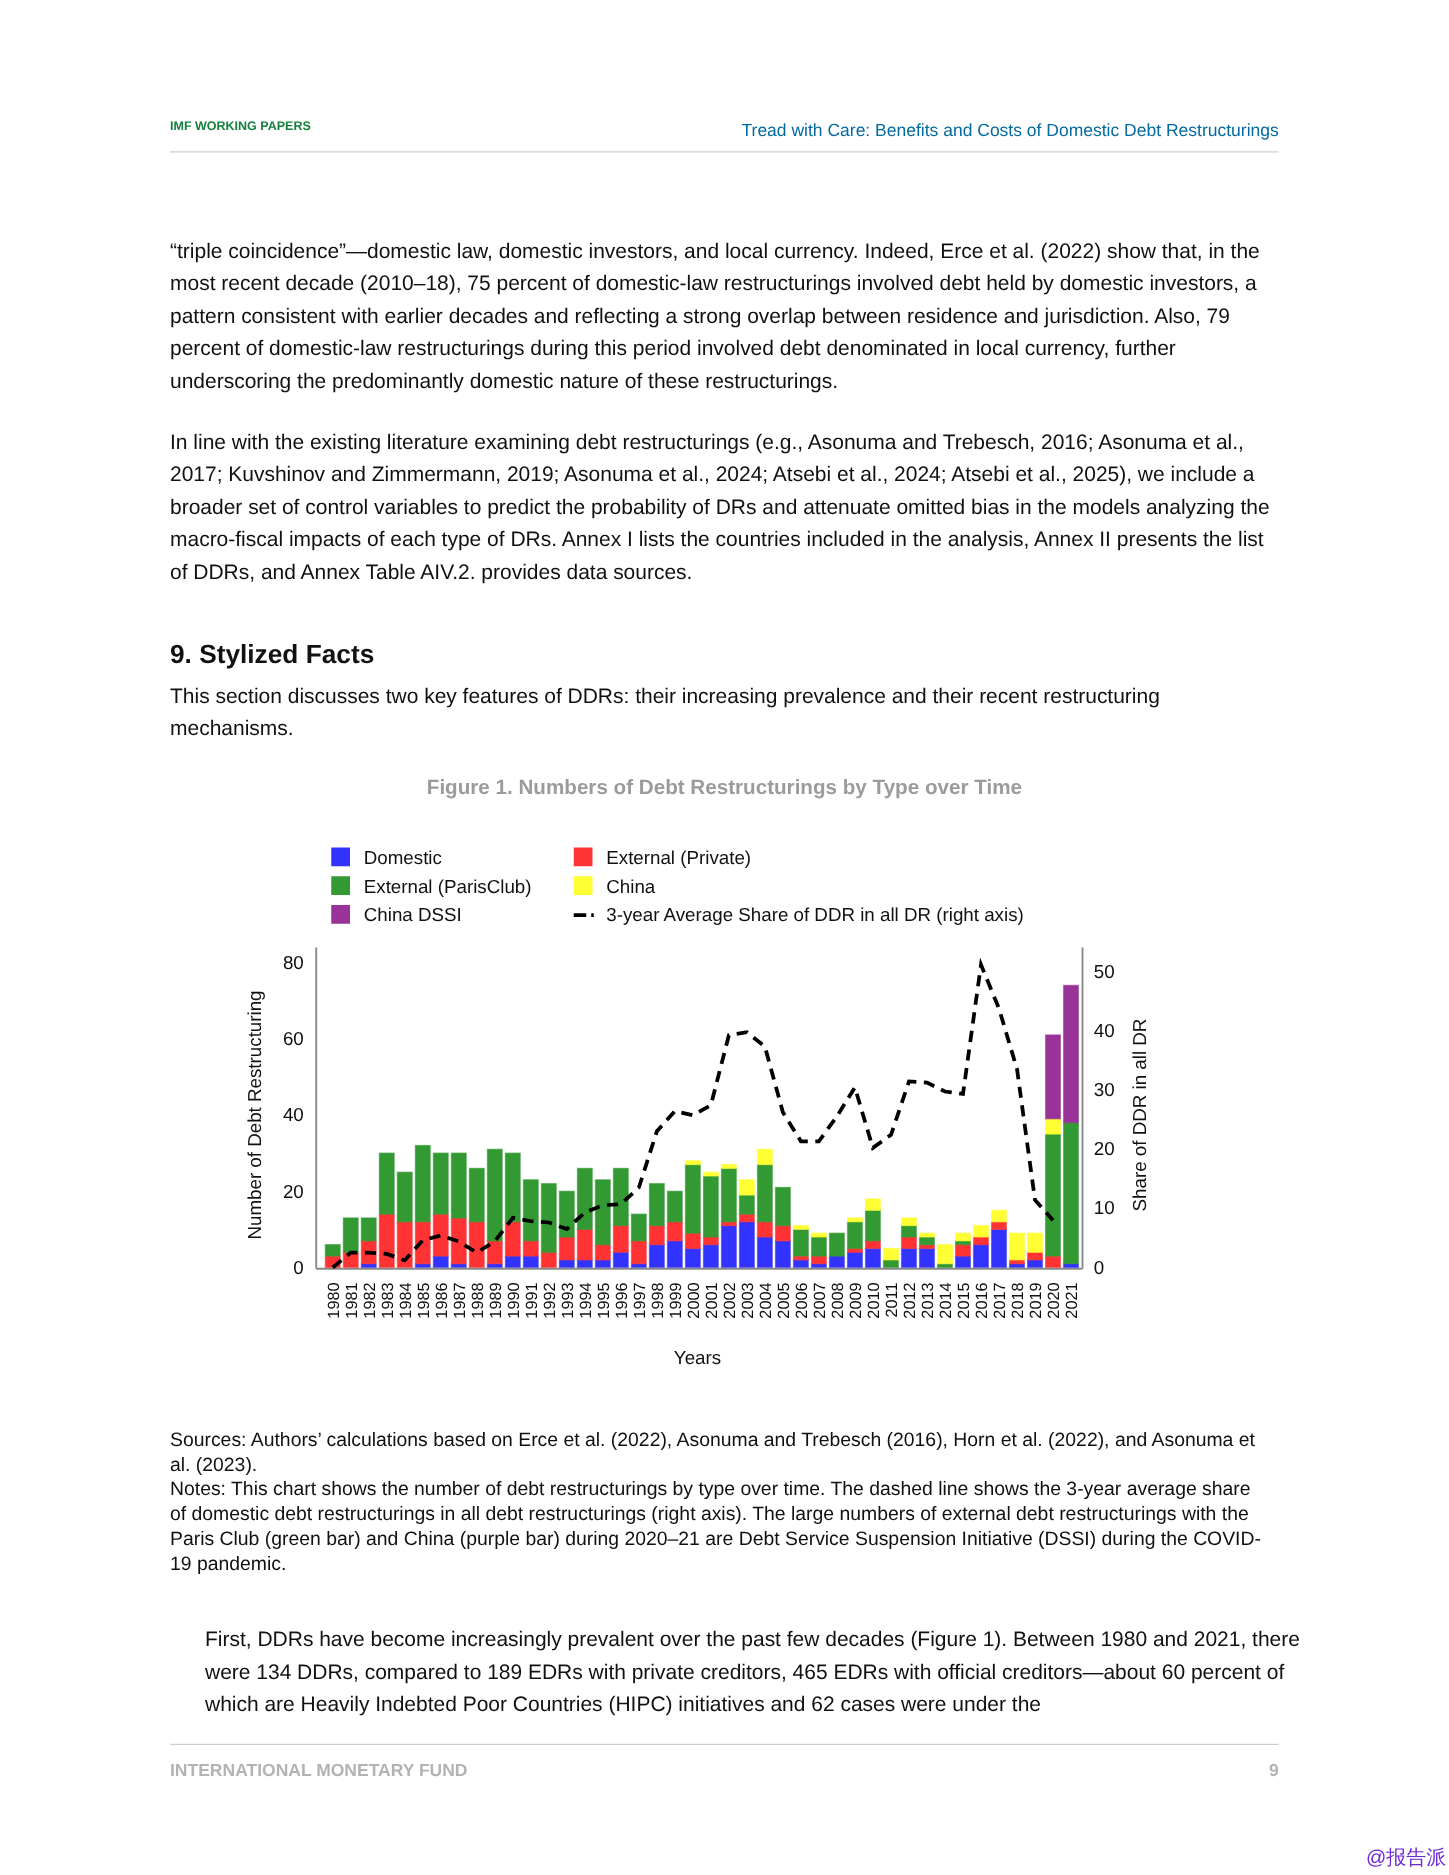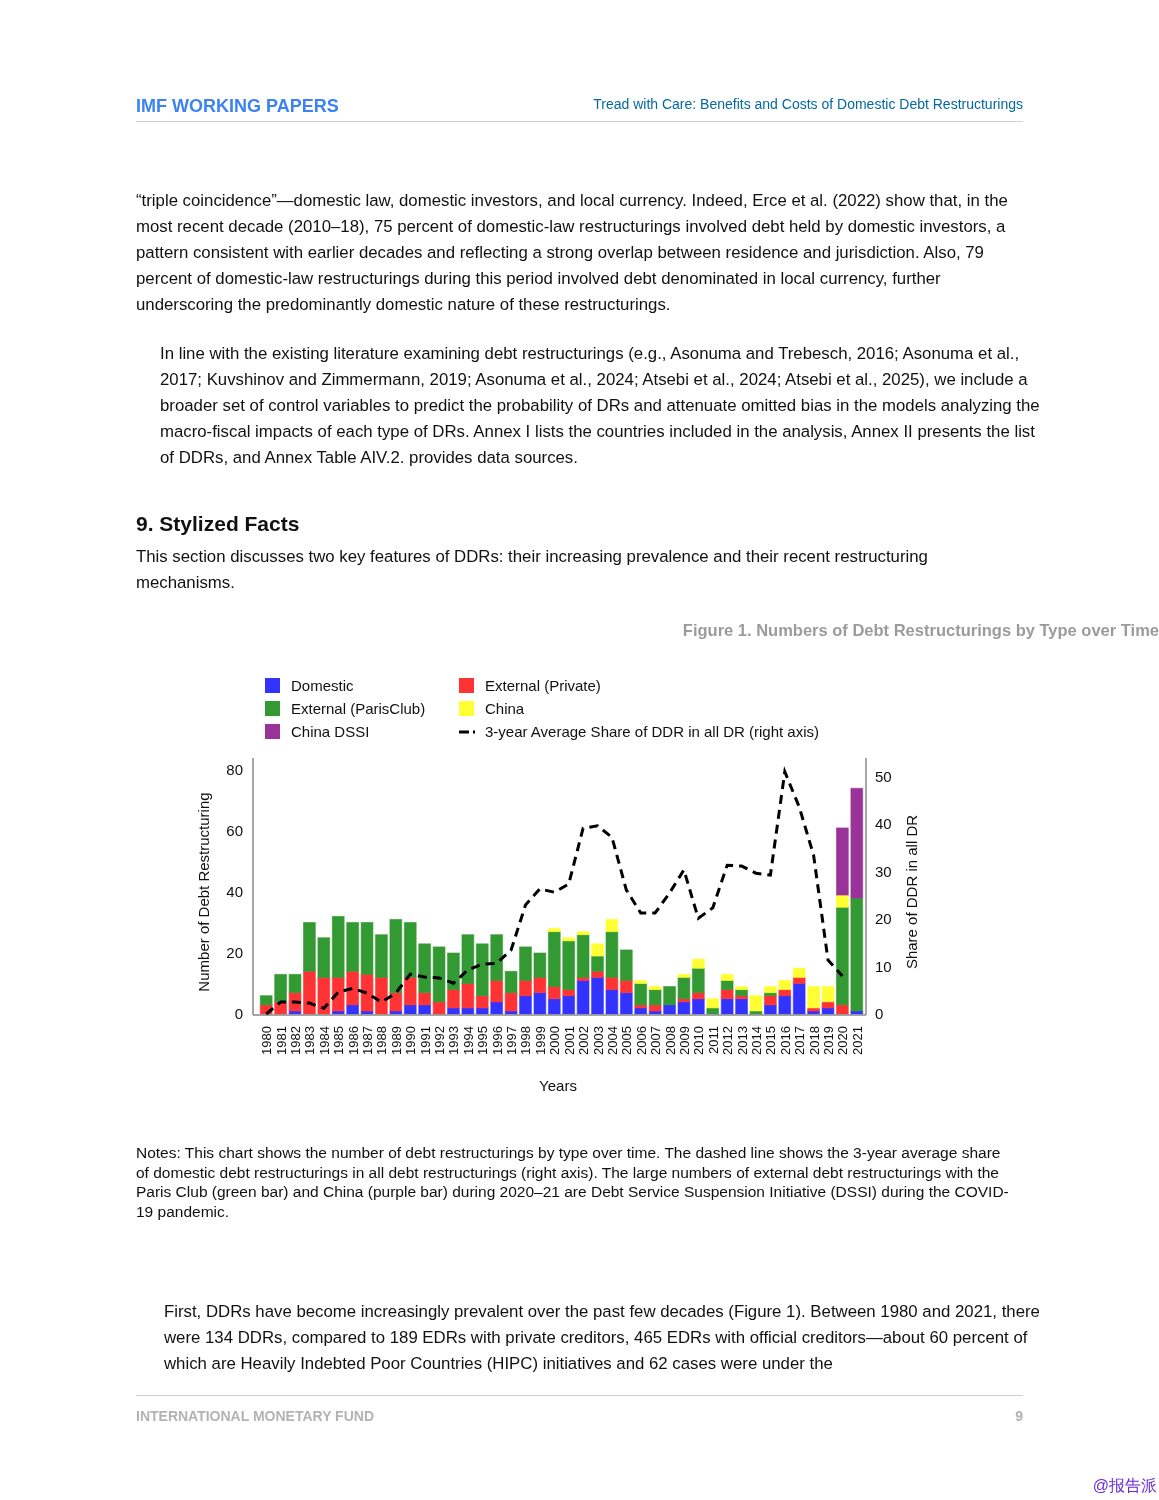--- a/index.html
+++ b/index.html
@@ -1,25 +1,25 @@
 <!DOCTYPE html>
 <html><head>
 <meta charset="utf-8">
 <style>
   * { box-sizing: border-box; margin: 0; padding: 0; }
   body { width: 1159px; height: 1500px; background: #ffffff; font-family: "Liberation Sans", sans-serif; color: #111; position: relative; overflow: hidden; }
   .header { position: absolute; left: 136px; top: 95px; width: 887px; height: 27px; border-bottom: 1px solid #cfcfcf; }
-  .header .left { position: absolute; left: 0; top: 1px; font-size: 18px; font-weight: bold; color: #3b82f6; }
+  .header .left { position: absolute; left: 0; top: 1px; font-size: 10px; font-weight: bold; color: #15803d; }
   .header .right { position: absolute; right: 0; top: 1px; font-size: 14px; color: #0369a1; }
   .para { position: absolute; left: 136px; width: 890px; font-size: 16.8px; line-height: 25.9px; color: #111; }
   #p1 { top: 188px; }
-  #p2 { top: 341px; margin-left: 24px; }
+  #p2 { top: 341px; }
   .section-title { position: absolute; left: 136px; top: 512px; font-size: 21px; font-weight: bold; }
   #p3 { top: 544px; }
-  .fig-title { position: absolute; left: 0; width: 1159px; text-align: right; top: 621px; font-size: 16.5px; font-weight: bold; color: #9b9b9b; }
+  .fig-title { position: absolute; left: 0; width: 1159px; text-align: center; top: 621px; font-size: 16.5px; font-weight: bold; color: #9b9b9b; }
   #chart { position: absolute; left: 0; top: 660px; }
   .notes { position: absolute; left: 136px; top: 1143px; width: 880px; font-size: 15.5px; line-height: 19.7px; color: #111; }
   #p4 { top: 1299px; margin-left: 28px; }
   .footer { position: absolute; left: 136px; top: 1395px; width: 887px; border-top: 1px solid #cfcfcf; }
   .footer .left { position: absolute; left: 0; top: 12px; font-size: 14px; font-weight: bold; color: #b3b3b3; text-align: center; }
   .footer .right { position: absolute; right: 0; top: 12px; font-size: 14px; font-weight: bold; color: #b3b3b3; }
   .watermark { position: absolute; right: 2px; top: 1476px; font-size: 16px; color: #6d28d9; }
   svg text { font-family: "Liberation Sans", sans-serif; fill: #111; }
 </style>
 </head>
@@ -242,20 +242,21 @@
       <text x="0" y="0" font-size="13" text-anchor="end" transform="translate(847.3928571428571,366) rotate(-90)">2020</text>
       <text x="0" y="0" font-size="13" text-anchor="end" transform="translate(861.797619047619,366) rotate(-90)">2021</text>
     </g>
   <path id="share-line" fill="none" stroke="#000" stroke-width="3" stroke-dasharray="9,6" d="M 266.2 354.0 L 280.6 342.1 L 295.0 342.1 L 309.4 343.1 L 323.8 348.3 L 338.2 332.2 L 352.6 328.4 L 367.0 333.1 L 381.4 342.1 L 395.8 333.1 L 410.3 314.2 L 424.7 317.0 L 439.1 318.0 L 453.5 323.2 L 467.9 309.9 L 482.3 304.2 L 496.7 303.3 L 511.1 290.0 L 525.5 245.0 L 539.9 228.9 L 554.3 232.2 L 568.7 224.1 L 583.1 168.2 L 597.5 165.8 L 611.9 177.2 L 626.3 229.8 L 640.7 253.0 L 655.1 253.0 L 669.5 233.1 L 683.9 209.9 L 698.3 258.3 L 712.8 247.8 L 727.2 205.2 L 741.6 206.1 L 756.0 213.2 L 770.4 215.1 L 784.8 111.8 L 799.2 146.9 L 813.6 195.2 L 828.0 300.0 L 842.4 316.1"></path>
   <text id="ylabel" font-size="15" text-anchor="middle" transform="translate(209,232) rotate(-90)">Number of Debt Restructuring</text>
   <text id="y2label" font-size="15" text-anchor="middle" transform="translate(917,232) rotate(-90)">Share of DDR in all DR</text>
   <text id="xlabel" font-size="15" text-anchor="middle" x="558" y="431">Years</text>
 </svg>
 
 <div class="notes">
+  <div>Sources: Authors’ calculations based on Erce et al. (2022), Asonuma and Trebesch (2016), Horn et al. (2022), and Asonuma et al. (2023).</div>
   <div>Notes: This chart shows the number of debt restructurings by type over time. The dashed line shows the 3-year average share of domestic debt restructurings in all debt restructurings (right axis). The large numbers of external debt restructurings with the Paris Club (green bar) and China (purple bar) during 2020–21 are Debt Service Suspension Initiative (DSSI) during the COVID-19 pandemic.</div>
 </div>
 
 <p class="para" id="p4">First, DDRs have become increasingly prevalent over the past few decades (Figure 1). Between 1980 and 2021, there were 134 DDRs, compared to 189 EDRs with private creditors, 465 EDRs with official creditors—about 60 percent of which are Heavily Indebted Poor Countries (HIPC) initiatives and 62 cases were under the</p>
 
 <div class="footer">
   <span class="left">INTERNATIONAL MONETARY FUND</span>
   <span class="right">9</span>
 </div>
 <div class="watermark">@报告派</div>

